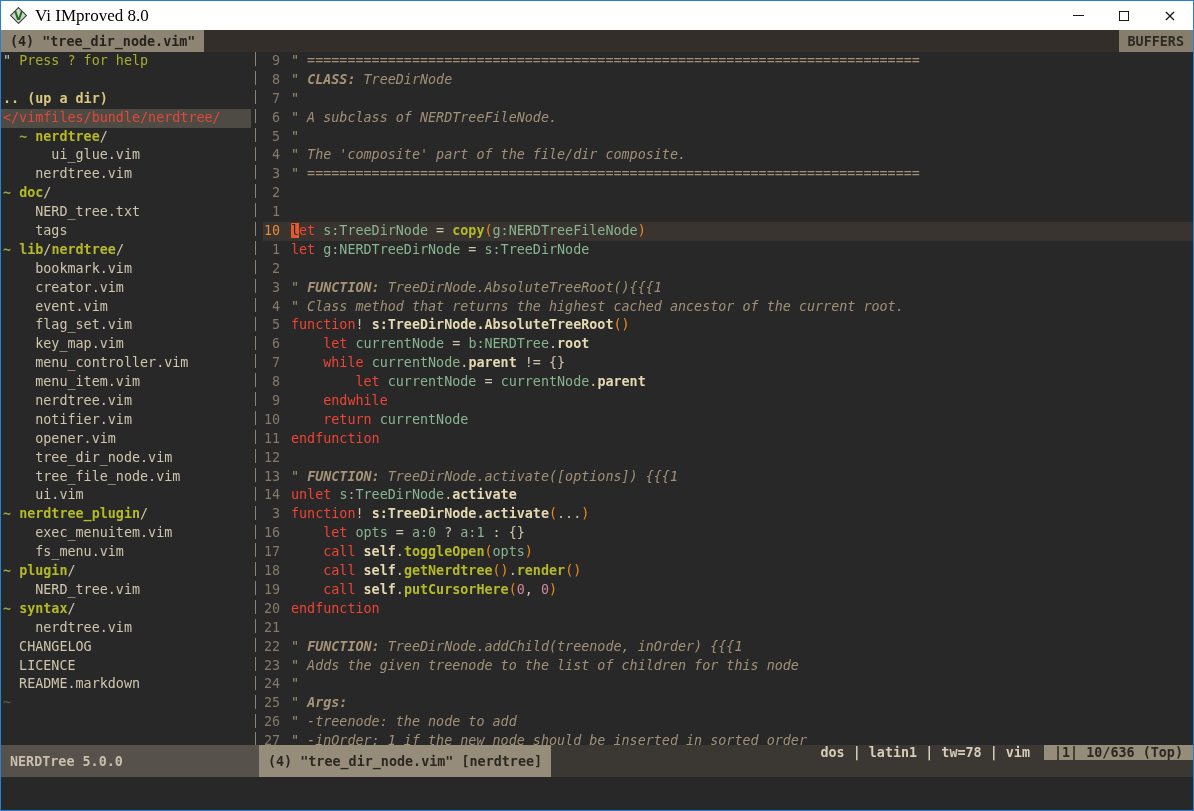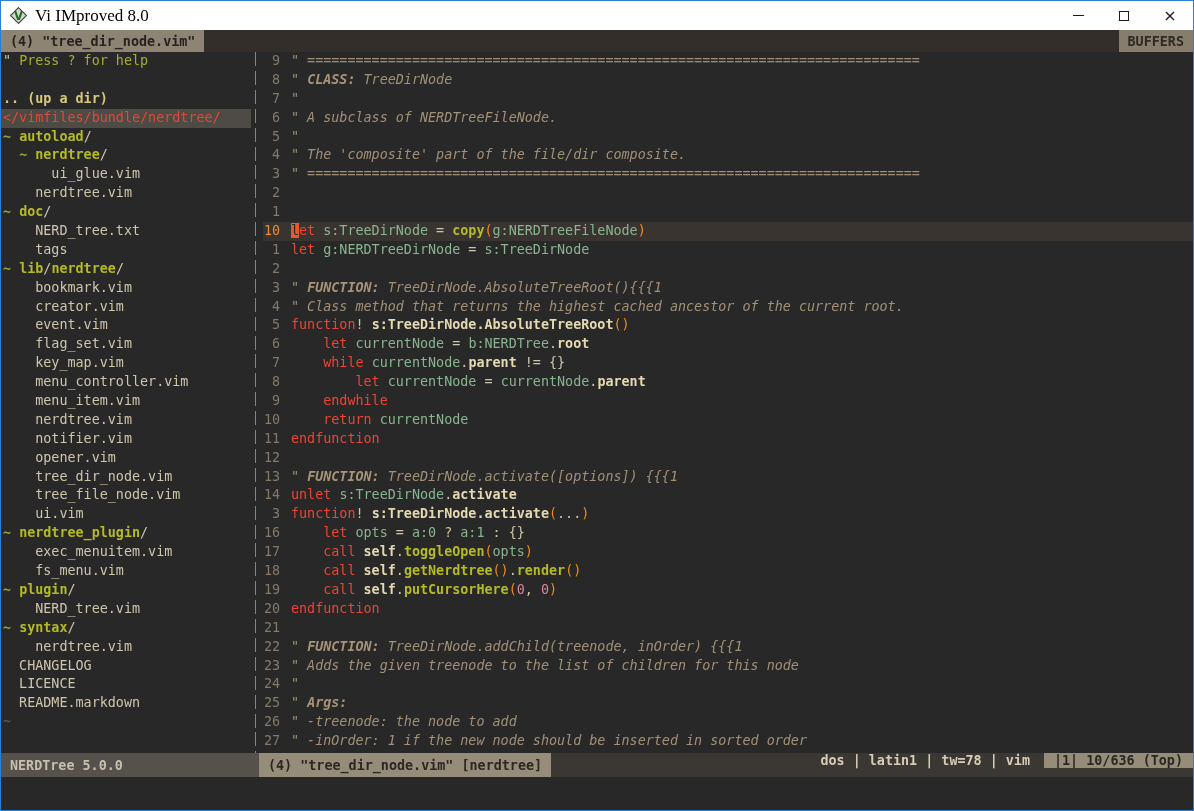--- a/index.html
+++ b/index.html
@@ -51,21 +51,21 @@
   .s-tq    { color:#cfc5ac; }
   .s-tupdir{ color:#d9c97e; font-weight:bold; }
   .s-tpath { color:#e2483a; }
   .s-ttilde{ color:#9fa23e; font-weight:bold; }
   .s-tdir  { color:#b5ba25; font-weight:bold; }
   .s-tslash{ color:#cfc5ac; }
   .s-tfile { color:#cfc5ac; }
   .s-teob  { color:#625b50; }
 
   
-  .statusbar { height:24px; background:#3b3732; display:flex; align-items:stretch; font-size:13.4px; font-weight:bold; flex:none; }
+  .statusbar { height:32px; background:#3b3732; display:flex; align-items:stretch; font-size:13.4px; font-weight:bold; flex:none; }
   .st-nerdtree { width:258px; flex:none; background:#56514b; color:#c9bfae; padding-left:9px; display:flex; align-items:center; white-space:pre; }
   .st-buffer { background:#968c7a; color:#2b2721; padding:0 9px; display:flex; align-items:center; white-space:pre; }
   .st-right { margin-left:auto; display:flex; align-items:flex-start; }
   .st-flags { color:#d6ccb8; display:flex; align-items:center; padding-right:14px; white-space:pre; }
   .st-ruler { background:#968c7a; color:#2b2721; padding:0 10px; display:flex; align-items:center; white-space:pre; }
 
   .cmdline { height:33px; background:#282828; flex:none; }
 </style>
 </head>
 <body>
@@ -98,21 +98,20 @@
     <div class="buffers">BUFFERS</div>
   </div>
 
   <div class="main">
     <div class="tree">
       <div>
           <div class="trow"><span class="s-tq">" </span><span class="s-thelp">Press ? for help</span></div>
           <div class="trow"></div>
           <div class="trow"><span class="s-tupdir">.. (up a dir)</span></div>
           <div class="trow sel"><span class="s-tpath">&lt;/vimfiles/bundle/nerdtree/</span></div>
-          <div class="trow"><span class="s-ttilde">~ </span><span class="s-tdir">autoload</span><span class="s-tslash">/</span></div>
           <div class="trow"><span class="s-tfile">  </span><span class="s-ttilde">~ </span><span class="s-tdir">nerdtree</span><span class="s-tslash">/</span></div>
           <div class="trow"><span class="s-tfile">      ui_glue.vim</span></div>
           <div class="trow"><span class="s-tfile">    nerdtree.vim</span></div>
           <div class="trow"><span class="s-ttilde">~ </span><span class="s-tdir">doc</span><span class="s-tslash">/</span></div>
           <div class="trow"><span class="s-tfile">    NERD_tree.txt</span></div>
           <div class="trow"><span class="s-tfile">    tags</span></div>
           <div class="trow"><span class="s-ttilde">~ </span><span class="s-tdir">lib</span><span class="s-tslash">/</span><span class="s-tdir">nerdtree</span><span class="s-tslash">/</span></div>
           <div class="trow"><span class="s-tfile">    bookmark.vim</span></div>
           <div class="trow"><span class="s-tfile">    creator.vim</span></div>
           <div class="trow"><span class="s-tfile">    event.vim</span></div>

